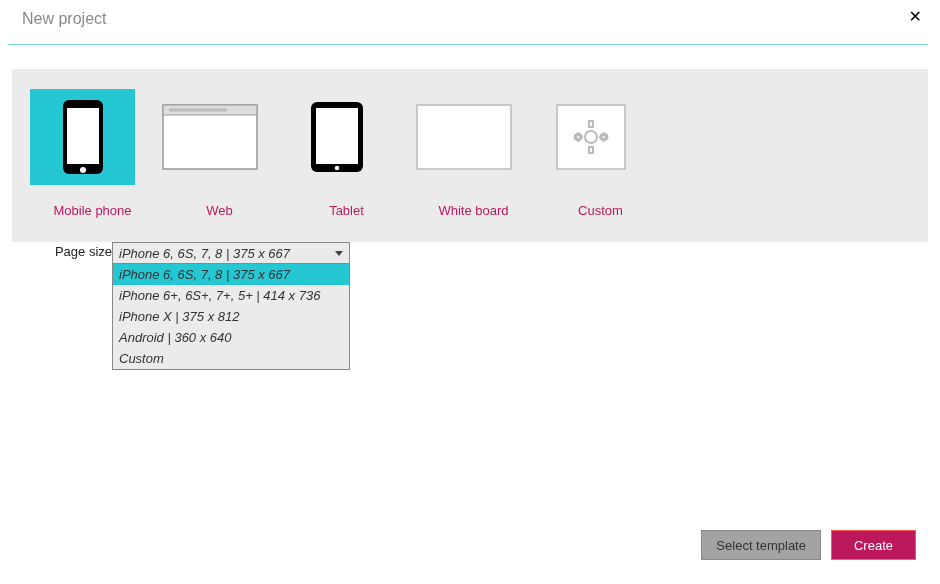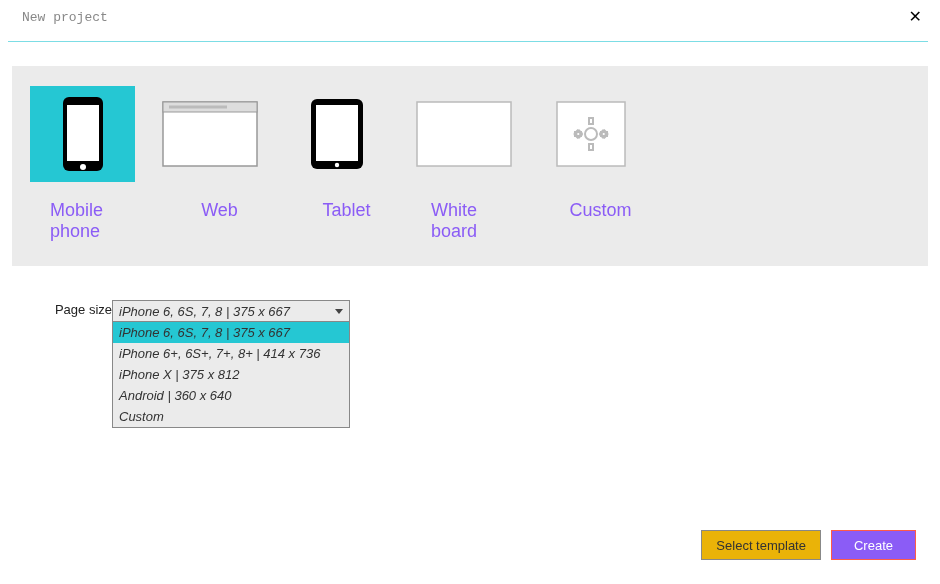--- a/index.html
+++ b/index.html
@@ -12,21 +12,21 @@
       height: 584px;
       position: relative;
       overflow: hidden;
     }
     .titlebar {
       display: flex;
       justify-content: space-between;
       align-items: flex-start;
       padding: 10px 18px 4px 22px;
     }
-    .titlebar-title { color: #888; font-size: 13px; font-family: Liberation Mono, monospace; }
+    .titlebar-title { color: #888; font-size: 16px; }
     .close-x {
       font-size: 16px;
       color: #000;
       cursor: pointer;
       font-weight: 300;
       line-height: 14px;
     }
     .divider {
       height: 1px;
       background: #25c7d3;
@@ -49,23 +49,22 @@
       cursor: pointer;
     }
     .device-icon-wrap {
       width: 105px;
       height: 96px;
       display: flex;
       align-items: center;
       justify-content: center;
     }
     .device-card.selected .device-icon-wrap { background: #25c7d3; }
-    .device-label { font-size: 18px; color: #8b5cf6; padding-left: 20px; }
+    .device-label { font-size: 13px; color: #be185d; padding-left: 20px; }
     .form-area {
-      margin-top: 34px;
       margin-left: 48px;
     }
     .form-row {
       display: flex;
       align-items: flex-start;
       margin-bottom: 20px;
     }
     .form-label {
       width: 64px;
       text-align: right;
@@ -118,28 +117,28 @@
       bottom: 24px;
       right: 24px;
       display: flex;
       gap: 10px;
     }
     .btn {
       height: 30px;
       padding: 0 14px;
       font-size: 13px;
       border: 1px solid #888;
-      background: #eab308;
+      background: #a3a3a3;
       cursor: pointer;
       display: flex;
       align-items: center;
       justify-content: center;
     }
     .btn.primary {
-      background: #8b5cf6;
+      background: #be185d;
       color: #fff;
       border: 1px solid #ff5a48;
       padding: 0 22px;
     }
     
     svg { display: block; }
   </style>
 </head>
 <body>
 
@@ -221,21 +220,21 @@
 <div class="form-area">
   <div class="form-row">
     <div class="form-label">Page size</div>
     <div class="select-box">
       <div class="select-closed">
         <span>iPhone 6, 6S, 7, 8 | 375 x 667</span>
         <span class="select-caret"></span>
       </div>
       <div class="dropdown">
         <div class="dropdown-item hl">iPhone 6, 6S, 7, 8 | 375 x 667</div>
-        <div class="dropdown-item">iPhone 6+, 6S+, 7+, 8+ | 414 x 736</div>
+        <div class="dropdown-item">iPhone 6+, 6S+, 7+, 5+ | 414 x 736</div>
         <div class="dropdown-item">iPhone X | 375 x 812</div>
         <div class="dropdown-item">Android | 360 x 640</div>
         <div class="dropdown-item">Custom</div>
       </div>
     </div>
   </div>
 </div>
 
 <div class="footer">
   <div class="btn">Select template</div>

